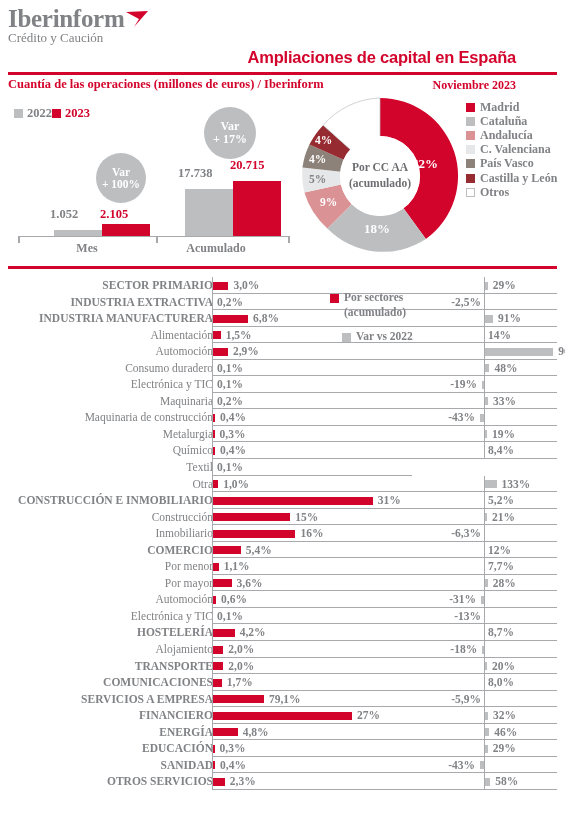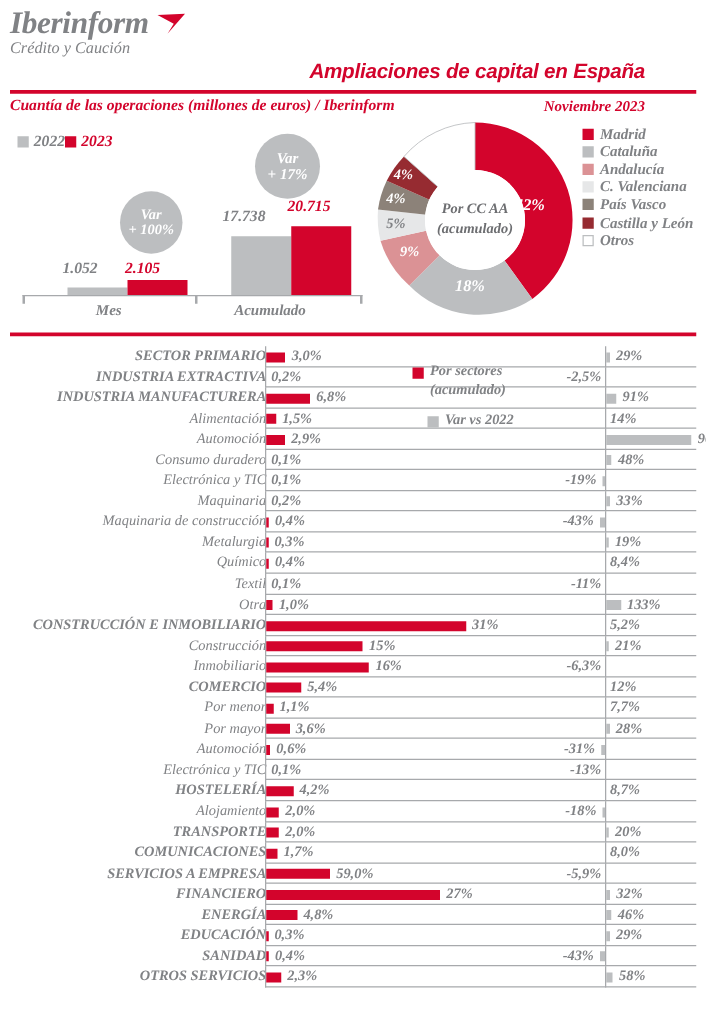--- a/index.html
+++ b/index.html
@@ -1,21 +1,21 @@
 <!DOCTYPE html>
 <html><head>
 <meta charset="utf-8">
 <style>
   html,body{margin:0;padding:0;}
   body{
     width:565px;height:820px;background:#ffffff;
     font-family:"Liberation Serif", serif;
     color:#808285;position:relative;overflow:hidden;
   }
-  .wrap{position:relative;width:524px;height:820px;font-style:italic;}
+  .wrap{position:relative;width:524px;height:820px;}
 
   
   .logo{position:absolute;left:8px;top:6px;}
   .logo-main{font-family:"Liberation Serif",serif;font-weight:bold;font-size:25px;color:#808285;letter-spacing:-0.3px;line-height:26px;}
   .logo-sub{font-family:"Liberation Serif",serif;font-size:13px;color:#808285;line-height:14px;margin-top:-1px;}
   .logo-tick{position:absolute;left:117px;top:4px;}
 
   .title{
     position:absolute;right:8px;top:48px;
     font-family:"Liberation Sans",sans-serif;font-weight:bold;font-size:16.5px;
@@ -338,24 +338,20 @@
         <div class="cell-var">
           <div class="var-axis"></div>
           <div class="vval pos">8,4%</div>
         </div>
       </div>
       <div class="trow">
         <div class="tlabel">Textil</div>
         <div class="cell-bar">
           <div class="sval" style="left: 4px;">0,1%</div>
         </div>
-        <div class="cell-var">
-          <div class="var-axis"></div>
-          <div class="vval neg">-11%</div>
-        </div>
       </div>
       <div class="trow">
         <div class="tlabel">Otra</div>
         <div class="cell-bar">
           <div class="sbar" style="width: 5.15px;"></div>
           <div class="sval" style="left: 10.15px;">1,0%</div>
         </div>
         <div class="cell-var">
           <div class="var-axis"></div>
           <div class="vbar" style="width: 11.305px; left: 73.3px;"></div>
@@ -495,21 +491,21 @@
         </div>
         <div class="cell-var">
           <div class="var-axis"></div>
           <div class="vval pos">8,0%</div>
         </div>
       </div>
       <div class="trow">
         <div class="tlabel bold">SERVICIOS A EMPRESA</div>
         <div class="cell-bar">
           <div class="sbar" style="width: 50.985px;"></div>
-          <div class="sval" style="left: 55.985px;">59,0%</div>
+          <div class="sval" style="left: 55.985px;">79,1%</div>
         </div>
         <div class="cell-var">
           <div class="var-axis"></div>
           <div class="vval neg">-5,9%</div>
         </div>
       </div>
       <div class="trow">
         <div class="tlabel bold">FINANCIERO</div>
         <div class="cell-bar">
           <div class="sbar" style="width: 139.05px;"></div>

